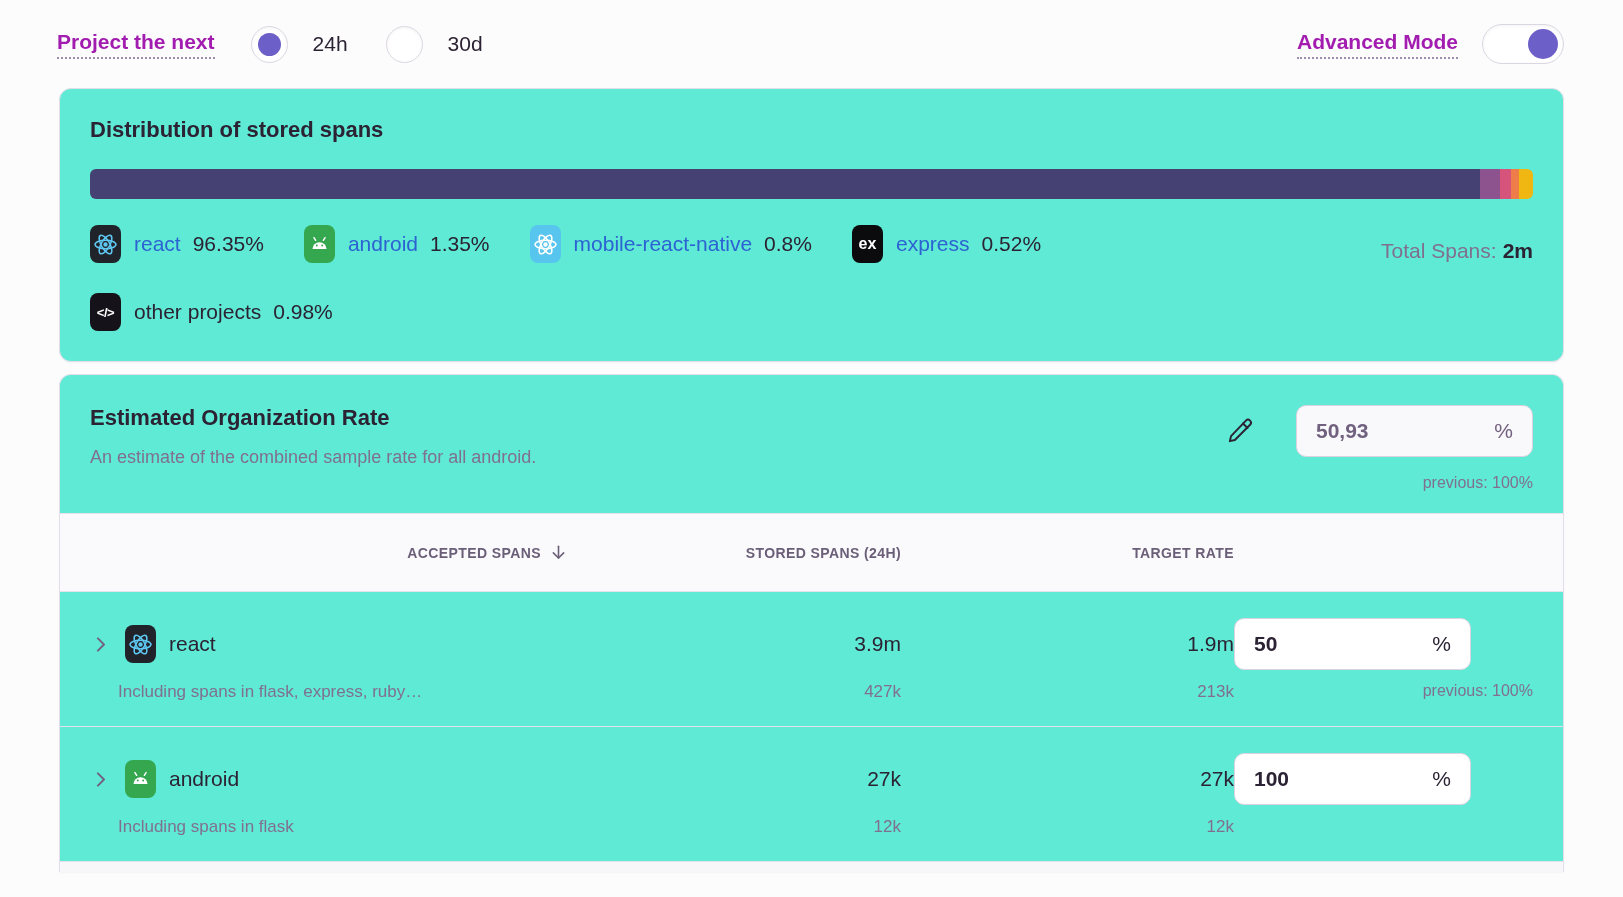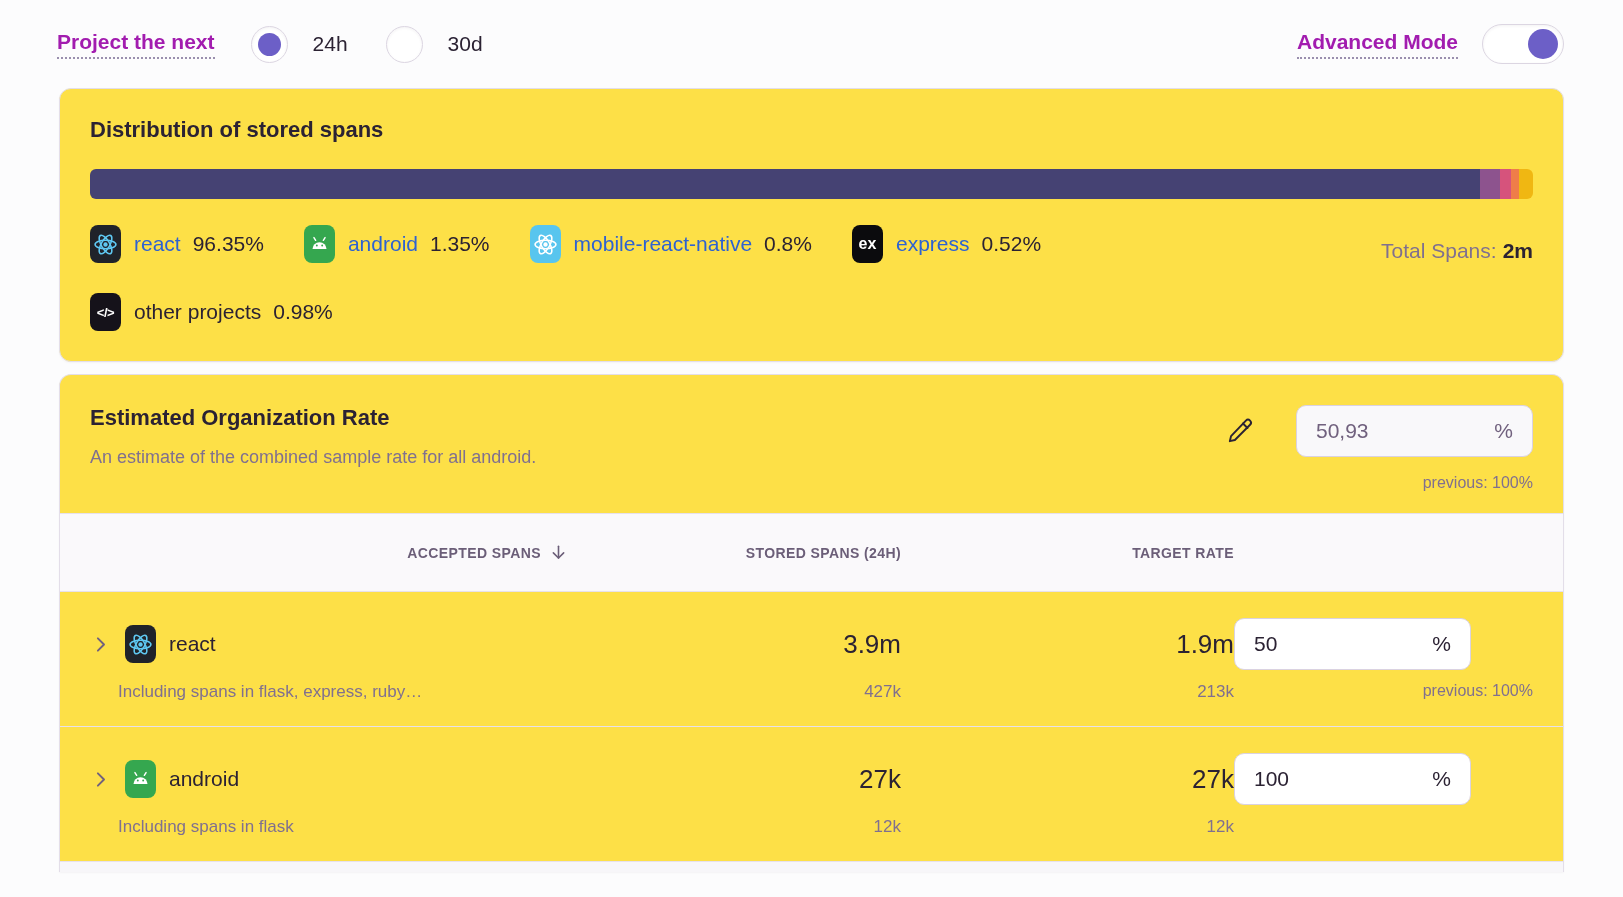--- a/index.html
+++ b/index.html
@@ -20,21 +20,21 @@
   .radio-circle .dot { width:23px; height:23px; border-radius:50%; background:#6C5FC7; display:none; }
   .radio-opt.selected .radio-circle .dot { display:block; }
   .radio-label { font-size:21px; margin-left:15px; }
   .toggle { width:82px; height:40px; border-radius:20px; background:#fff;
     border:1px solid #DCD6E2; box-shadow:inset 0 1px 3px rgba(43,34,51,.06);
     position:relative; margin-left:24px; cursor:pointer; }
   .toggle .knob { width:30px; height:30px; border-radius:50%; background:#6C5FC7;
     position:absolute; top:4px; right:5px; }
 
   
-  .card { width:1505px; margin:0 auto; background:#fde047;
+  .card { width:1505px; margin:0 auto; background:#5eead4;
     border:1px solid #E3DEE9; border-radius:12px;
     box-shadow:0 1px 2px rgba(43,34,51,.04); }
   .card-1 { margin-top:22px; padding:28px 30px 30px; }
   .card-2 { margin-top:12px; padding-top:30px; border-bottom:none;
     border-bottom-left-radius:0; border-bottom-right-radius:0; }
   .card-title { font-size:22px; font-weight:700; color:#2B2233; }
 
   
   .dist-bar { display:flex; height:30px; border-radius:6px; overflow:hidden; margin-top:26px; }
   .dist-bar .seg { height:100%; }
@@ -58,39 +58,39 @@
   
   .org-head { display:flex; justify-content:space-between; padding:0 30px; }
   .org-sub { margin-top:16px; font-size:18px; color:#80708F; }
   .org-right { display:flex; align-items:flex-start; }
   .pencil-btn { margin:12px 42px 0 0; cursor:pointer; background:none; border:none; }
   .rate-box { width:237px; height:52px; border:1px solid #DAD2E1; border-radius:10px;
     background:#fff; display:flex; align-items:center; justify-content:space-between;
     padding:0 19px; }
   .rate-box.muted { background:#F9F8FA; }
   .rate-box input { border:none; outline:none; background:transparent; width:140px;
-    font-family:"Liberation Sans", sans-serif; font-size:21px; color:#2B2233; }
+    font-family:"Liberation Sans", sans-serif; font-size:21px; color:#2B2233;font-weight:bold; }
   .rate-box.muted input { color:#71617E; }
   .rate-unit { font-size:21px; color:#2B2233; }
   .rate-box.muted .rate-unit { color:#71617E; }
   .prev-note { margin-top:17px; text-align:right; font-size:16px; color:#80708F; }
 
   
   .thead { margin-top:21px; display:grid; grid-template-columns:1fr 333px 333px 299px;
     background:#FAF9FB; border-top:1px solid #E7E1EC; border-bottom:1px solid #E7E1EC;
     padding:29px 30px; font-size:14px; font-weight:700; color:#6B5E78; letter-spacing:.4px; }
   .thead .th { display:flex; align-items:center; }
   .thead .th.num { justify-content:flex-end; }
   .thead .sort-icon { margin-left:8px; display:flex; cursor:pointer; }
 
   .trow { display:grid; grid-template-columns:1fr 333px 333px 299px;
     padding:26px 30px 24px; border-bottom:1px solid #E7E1EC; }
   .trow:last-of-type { border-bottom:none; }
   .cell .main { height:52px; display:flex; align-items:center; }
-  .cell.num .main { justify-content:flex-end; font-size:26px; }
+  .cell.num .main { justify-content:flex-end; font-size:21px; }
   .cell .sub { margin-top:12px; font-size:17px; color:#80708F; }
   .cell.num .sub { text-align:right; }
   .c-project .main { gap:0; }
   .chev-btn { background:none; border:none; cursor:pointer; display:flex; padding:0; margin-right:14px; }
   .proj-name { font-size:21px; margin-left:13px; }
   .c-project .sub { padding-left:28px; }
   .c-rate .sub { text-align:right; font-size:16px; }
 
   .next-strip { height:11px; background:#F7F6F9; border-top:1px solid #E7E1EC; }
 </style>

